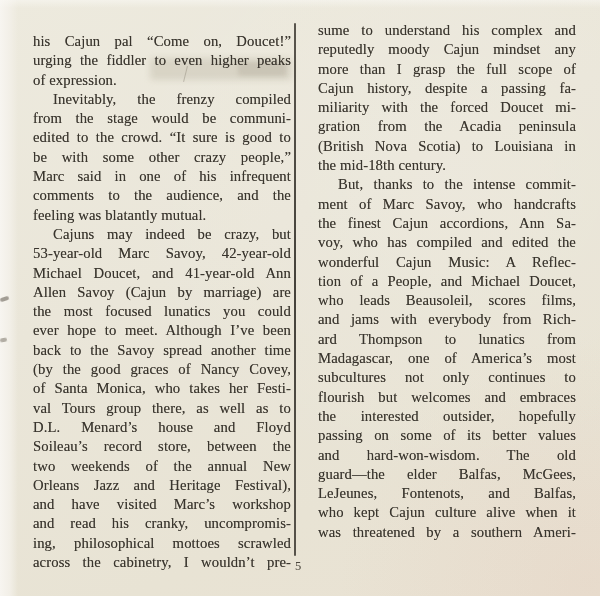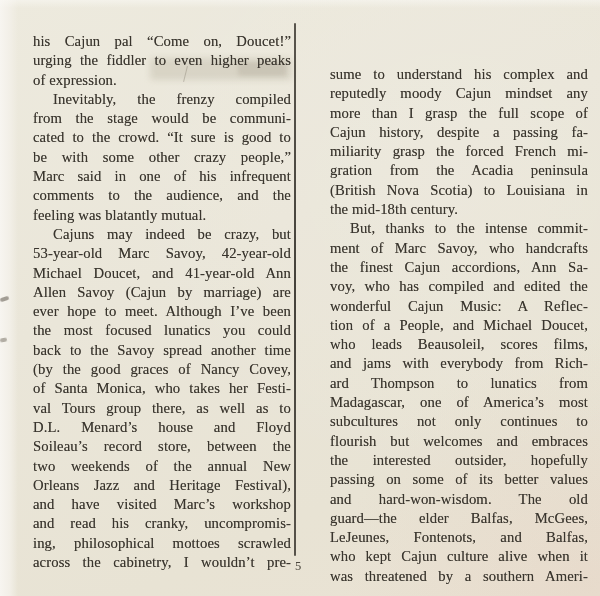--- a/index.html
+++ b/index.html
@@ -33,21 +33,21 @@
   }
   .col {
     position: absolute;
     top: 21px;
     width: 258px;
     font-size: 14.7px;
     letter-spacing: 0.1px;
     text-shadow: 0 0 0.5px rgba(62,56,46,0.55);
   }
   .col-left  { left: 33px; margin-top: 11px; }
-  .col-right { left: 330px; margin-top: 44px; }
+  .col-right { left: 318px; }
   .ln {
     height: 19.3px;
     line-height: 19.3px;
     text-align: justify;
     text-align-last: justify;
     overflow: hidden;
     white-space: nowrap;
   }
   .ln.pe { text-align-last: left; }
   .ln.ps { text-indent: 20px; }
@@ -119,31 +119,31 @@
   <div class="ghost-smudge"></div>
   <div class="ghost-smudge2"></div>
   <div class="crease"></div>
 
   <div class="col col-left">
       <div class="ln"><span>his Cajun pal “Come on, Doucet!”</span></div>
       <div class="ln"><span>urging the fiddler to even higher peaks</span></div>
       <div class="ln pe"><span>of expression.</span></div>
       <div class="ln ps"><span>Inevitably, the frenzy compiled</span></div>
       <div class="ln"><span>from the stage would be communi-</span></div>
-      <div class="ln"><span>cated to the crowd. “It sure is good to</span></div>
+      <div class="ln"><span>edited to the crowd. “It sure is good to</span></div>
       <div class="ln"><span>be with some other crazy people,”</span></div>
       <div class="ln"><span>Marc said in one of his infrequent</span></div>
       <div class="ln"><span>comments to the audience, and the</span></div>
       <div class="ln pe"><span>feeling was blatantly mutual.</span></div>
       <div class="ln ps"><span>Cajuns may indeed be crazy, but</span></div>
       <div class="ln"><span>53-year-old Marc Savoy, 42-year-old</span></div>
       <div class="ln"><span>Michael Doucet, and 41-year-old Ann</span></div>
       <div class="ln"><span>Allen Savoy (Cajun by marriage) are</span></div>
+      <div class="ln"><span>the most focused lunatics you could</span></div>
       <div class="ln"><span>ever hope to meet. Although I’ve been</span></div>
-      <div class="ln"><span>the most focused lunatics you could</span></div>
       <div class="ln"><span>back to the Savoy spread another time</span></div>
       <div class="ln"><span>(by the good graces of Nancy Covey,</span></div>
       <div class="ln"><span>of Santa Monica, who takes her Festi-</span></div>
       <div class="ln"><span>val Tours group there, as well as to</span></div>
       <div class="ln"><span>D.L. Menard’s house and Floyd</span></div>
       <div class="ln"><span>Soileau’s record store, between the</span></div>
       <div class="ln"><span>two weekends of the annual New</span></div>
       <div class="ln"><span>Orleans Jazz and Heritage Festival),</span></div>
       <div class="ln"><span>and have visited Marc’s workshop</span></div>
       <div class="ln"><span>and read his cranky, uncompromis-</span></div>
@@ -151,21 +151,21 @@
       <div class="ln"><span>across the cabinetry, I wouldn’t pre-</span></div>
     </div>
 
   <div class="divider"></div>
 
   <div class="col col-right">
       <div class="ln"><span>sume to understand his complex and</span></div>
       <div class="ln"><span>reputedly moody Cajun mindset any</span></div>
       <div class="ln"><span>more than I grasp the full scope of</span></div>
       <div class="ln"><span>Cajun history, despite a passing fa-</span></div>
-      <div class="ln"><span>miliarity grasp the forced French mi-</span></div>
+      <div class="ln"><span>miliarity with the forced Doucet mi-</span></div>
       <div class="ln"><span>gration from the Acadia peninsula</span></div>
       <div class="ln"><span>(British Nova Scotia) to Louisiana in</span></div>
       <div class="ln pe"><span>the mid-18th century.</span></div>
       <div class="ln ps"><span>But, thanks to the intense commit-</span></div>
       <div class="ln"><span>ment of Marc Savoy, who handcrafts</span></div>
       <div class="ln"><span>the finest Cajun accordions, Ann Sa-</span></div>
       <div class="ln"><span>voy, who has compiled and edited the</span></div>
       <div class="ln"><span>wonderful </span><span class="bold">Cajun Music: A Reflec-</span></div>
       <div class="ln"><span class="bold">tion of a People</span><span>, and Michael Doucet,</span></div>
       <div class="ln"><span>who leads Beausoleil, scores films,</span></div>

